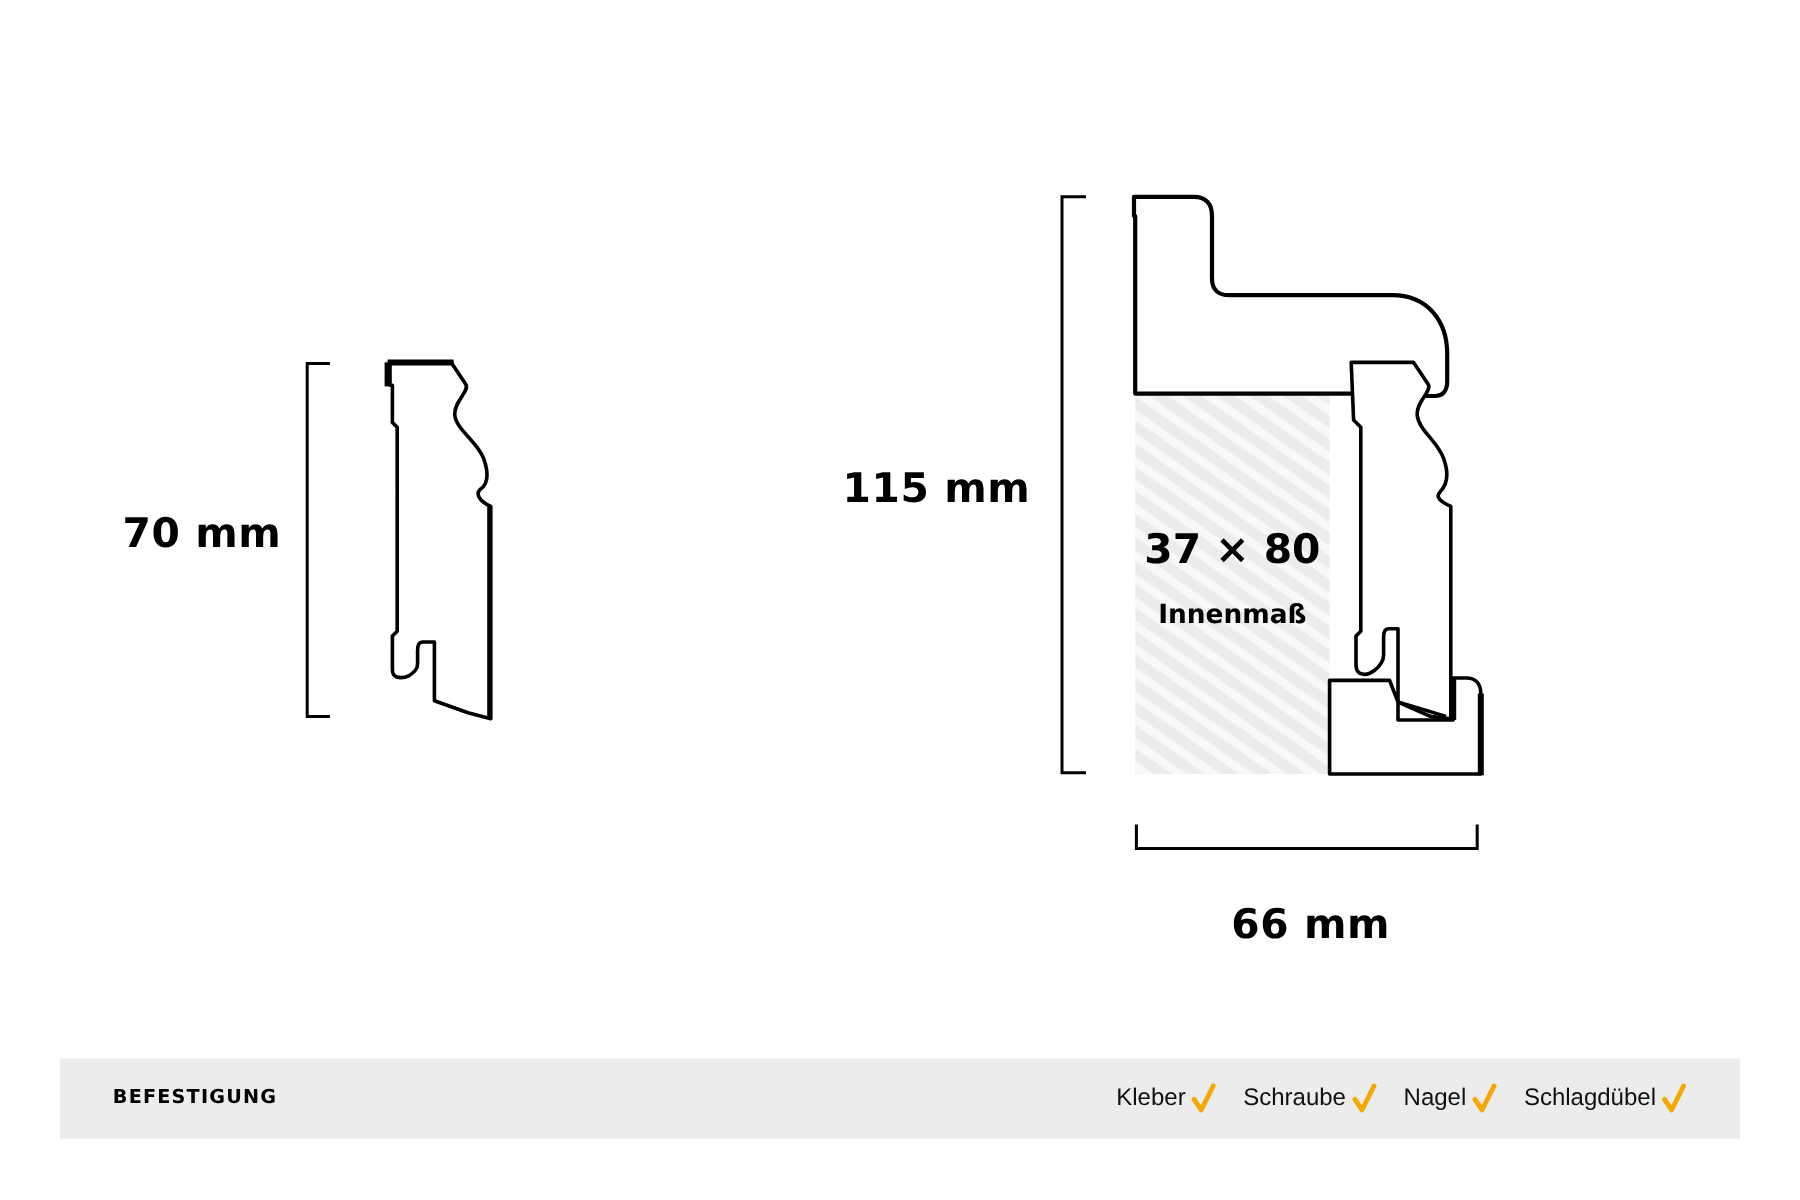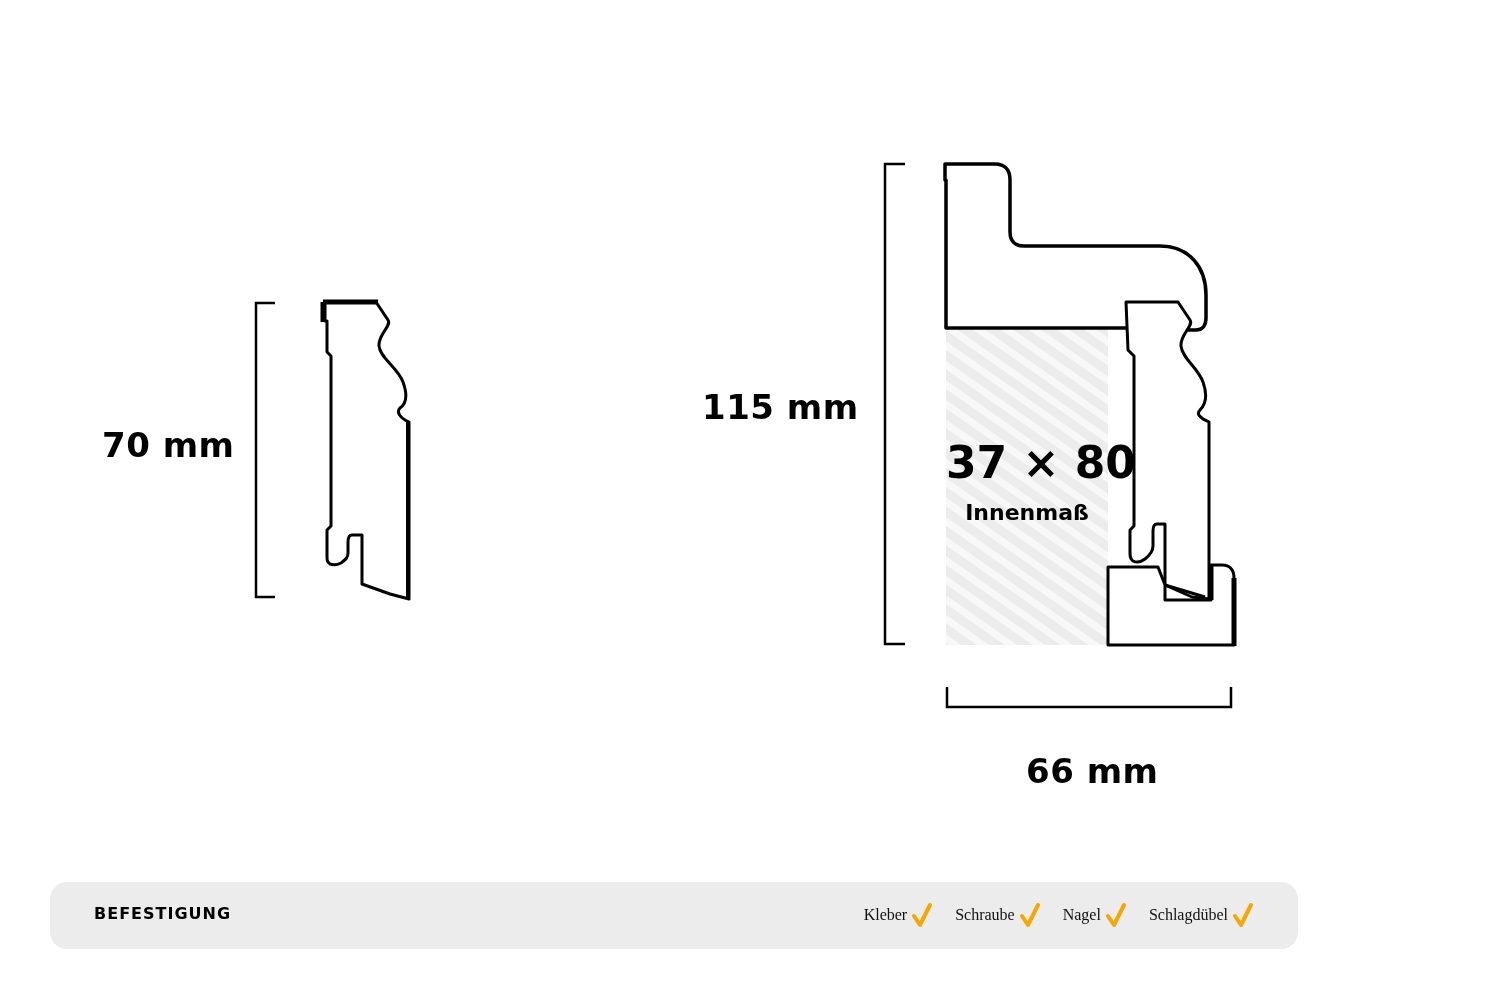--- a/index.html
+++ b/index.html
@@ -26,43 +26,42 @@
       font-weight: bold;
       font-size: 34px;
       letter-spacing: 0.5px;
       white-space: nowrap;
       line-height: 1;
     }
     .inner-title {
       position: absolute;
       font-family: "DejaVu Sans", sans-serif;
       font-weight: bold;
-      font-size: 44px;
+      font-size: 34px;
       white-space: nowrap;
       line-height: 1;
-      text-align: left;
+      text-align: center;
     }
     .inner-sub {
       position: absolute;
       font-family: "DejaVu Sans", sans-serif;
       font-weight: bold;
       font-size: 22px;
       white-space: nowrap;
       line-height: 1;
       text-align: center;
       margin-top: 20px;
     }
     .footer-bar {
       position: absolute;
       left: 50px;
       top: 882px;
-      width: 1248px;
+      width: 1400px;
       height: 67px;
       background: #ececec;
-      border-radius: 17px;
     }
     .footer-title {
       position: absolute;
       left: 44px;
       top: 24px;
       font-family: "DejaVu Sans", sans-serif;
       font-weight: bold;
       font-size: 16px;
       letter-spacing: 1px;
       line-height: 1;
@@ -74,22 +73,22 @@
       display: flex;
       align-items: center;
       gap: 22px;
     }
     .method {
       display: flex;
       align-items: center;
       gap: 4px;
     }
     .method-label {
-      font-family: Liberation Serif, serif;
-      font-size: 16px;
+      font-family: Liberation Sans, sans-serif;
+      font-size: 20px;
       line-height: 1;
       color: #111;
     }
     .check-icon {
       display: inline-block;
       width: 22px;
       height: 26px;
     }
   </style>
 </head>

